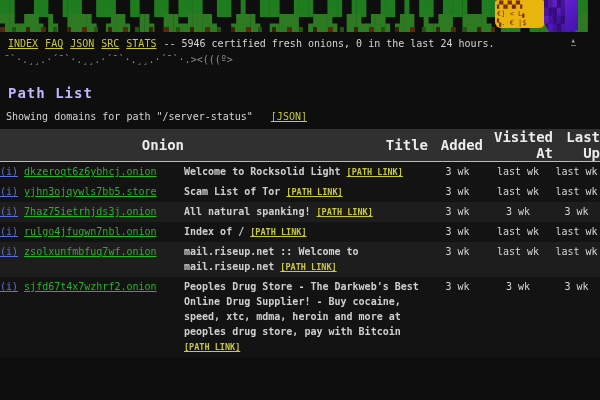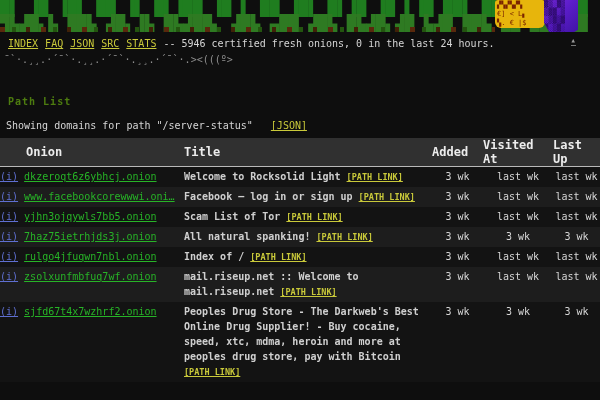--- a/index.html
+++ b/index.html
@@ -22,29 +22,29 @@
      clip-path:polygon(0 0,100% 0,100% 78%,62% 100%,18% 88%,0 60%); }
   .tiny-glyph { position:absolute; top:36px; right:24px; color:#9a9a9a; font-size:9px; line-height:9px; border-bottom:1px solid #777; }
 
   
   .nav { margin:5px 0 0 8px; font-size:10px; line-height:14px; white-space:nowrap; }
   .nav a { color:#c9c93a; text-decoration:underline; margin-right:7px; }
   .nav .status { color:#d6d6d6; }
 
   .fish { margin:2px 0 0 4px; font-size:10px; line-height:14px; color:#8f8f8f; white-space:pre; }
 
-  h2.page-title { margin:27px 0 0 8px; font-size:10px; line-height:16px; color:#4d7c0f; font-weight:bold; letter-spacing:1px; }
+  h2.page-title { margin:18px 0 0 8px; font-size:14px; line-height:16px; color:#c4b5fd; font-weight:bold; letter-spacing:1px; }
 
   .subtitle { margin:9px 0 0 6px; font-size:10px; line-height:13px; color:#d6d6d6; }
   .subtitle a { color:#c9c93a; text-decoration:underline; margin-left:18px; }
 
   
   table { margin-top:6px; width:600px; border-collapse:collapse; table-layout:fixed; font-size:10px; }
-  thead th { background:#303030; color:#ececec; font-weight:bold; text-align:left; height:20px;
-             border-bottom:1px solid #b9b9b9; font-size:12px; }
+  thead th { background:#303030; color:#ececec; font-weight:bold; text-align:right; height:20px;
+             border-bottom:1px solid #b9b9b9; font-size:14px; }
   th.h-onion { padding-left:26px; }
   th.h-added, td.c-added { padding-left:4px; }
   tbody tr.odd  { background:#131313; }
   tbody tr.even { background:#1d1d1d; }
   td { vertical-align:top; padding:2px 0 2px; line-height:15px; }
   td.c-onion { padding-left:0; white-space:nowrap; overflow:hidden; }
   a.info-link  { color:#5f6fd0; text-decoration:underline; }
   a.onion-link { color:#27b427; text-decoration:underline; }
   td.c-title { color:#cfcfcf; padding-right:6px;font-weight:bold; }
   a.path-link { color:#c9c93a; text-decoration:underline; font-size:8.5px; }
@@ -98,29 +98,22 @@
       </tr>
     </thead>
     <tbody>
         <tr class="odd">
           <td class="c-onion"><a href="#" class="info-link">(i)</a> <a href="#" class="onion-link">dkzeroqt6z6ybhcj.onion</a></td>
           <td class="c-title"><span>Welcome to Rocksolid Light </span><a href="#" class="path-link">[PATH LINK]</a></td>
           <td class="c-added">3 wk</td>
           <td class="c-visited">last wk</td>
           <td class="c-last">last wk</td>
         </tr>
-        <tr class="even">
-          <td class="c-onion"><a href="#" class="info-link">(i)</a> <a href="#" class="onion-link">www.facebookcorewwwi.oni…</a></td>
-          <td class="c-title"><span>Facebook – log in or sign up </span><a href="#" class="path-link">[PATH LINK]</a></td>
-          <td class="c-added">3 wk</td>
-          <td class="c-visited">last wk</td>
-          <td class="c-last">last wk</td>
-        </tr>
         <tr class="odd">
-          <td class="c-onion"><a href="#" class="info-link">(i)</a> <a href="#" class="onion-link">yjhn3ojqywls7bb5.onion</a></td>
+          <td class="c-onion"><a href="#" class="info-link">(i)</a> <a href="#" class="onion-link">yjhn3ojqywls7bb5.store</a></td>
           <td class="c-title"><span>Scam List of Tor </span><a href="#" class="path-link">[PATH LINK]</a></td>
           <td class="c-added">3 wk</td>
           <td class="c-visited">last wk</td>
           <td class="c-last">last wk</td>
         </tr>
         <tr class="even">
           <td class="c-onion"><a href="#" class="info-link">(i)</a> <a href="#" class="onion-link">7haz75ietrhjds3j.onion</a></td>
           <td class="c-title"><span>All natural spanking! </span><a href="#" class="path-link">[PATH LINK]</a></td>
           <td class="c-added">3 wk</td>
           <td class="c-visited">3 wk</td>

